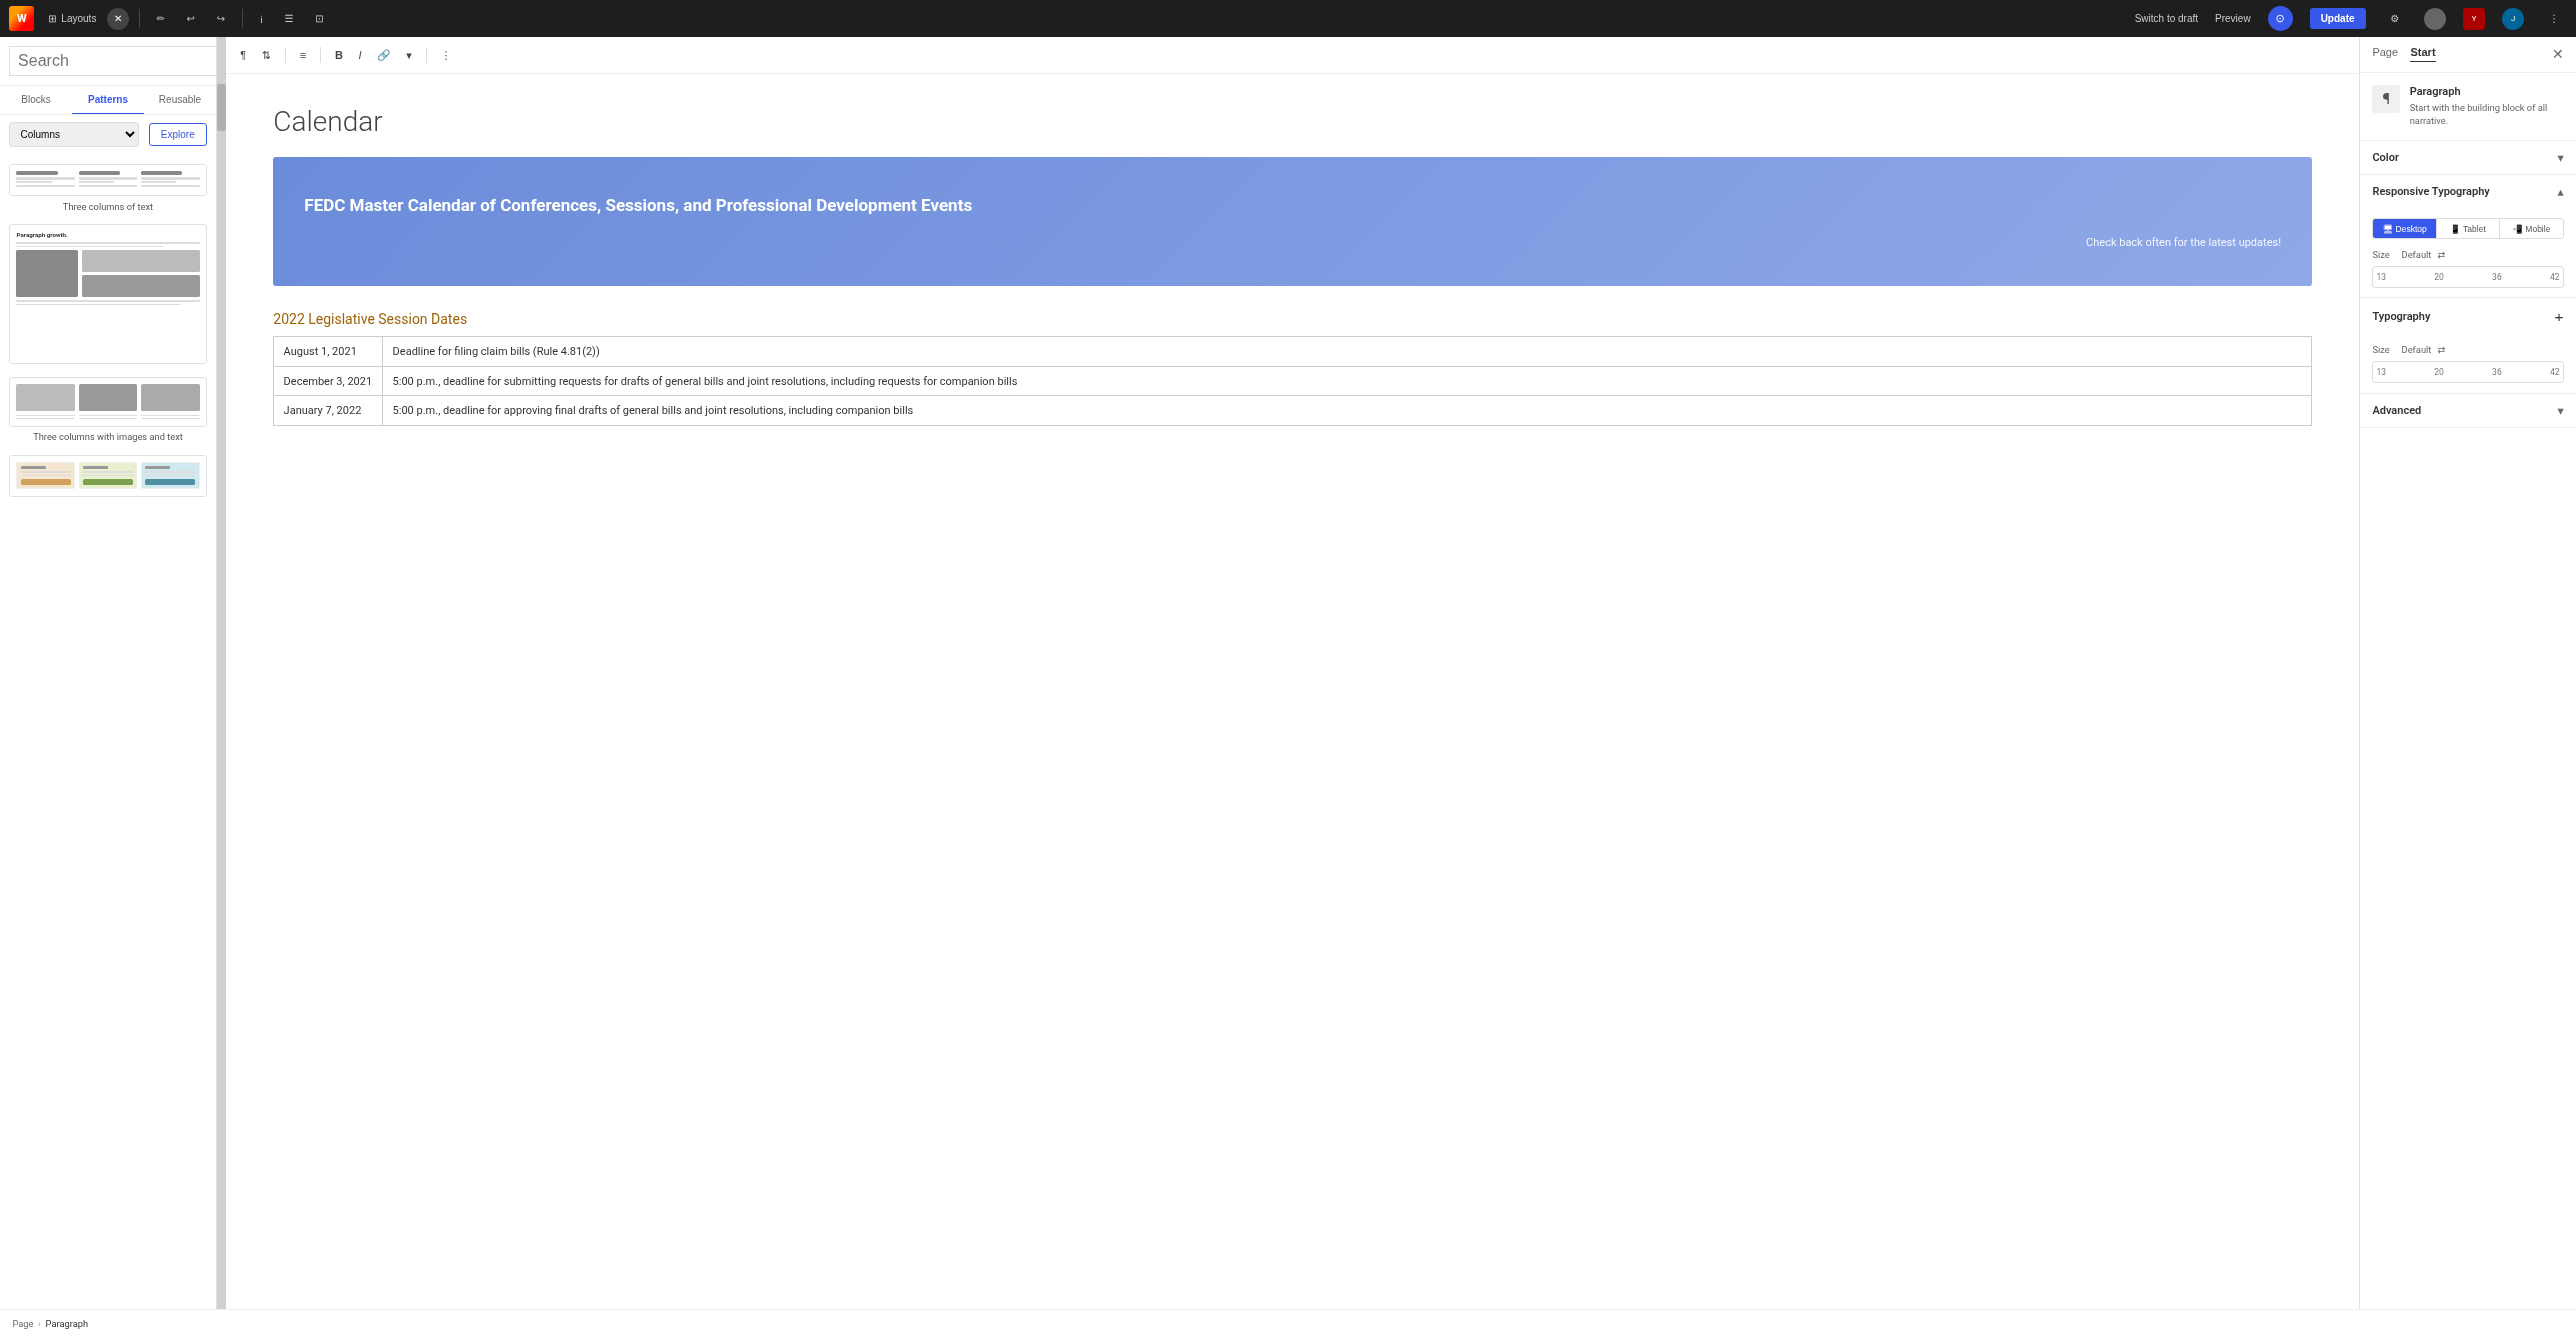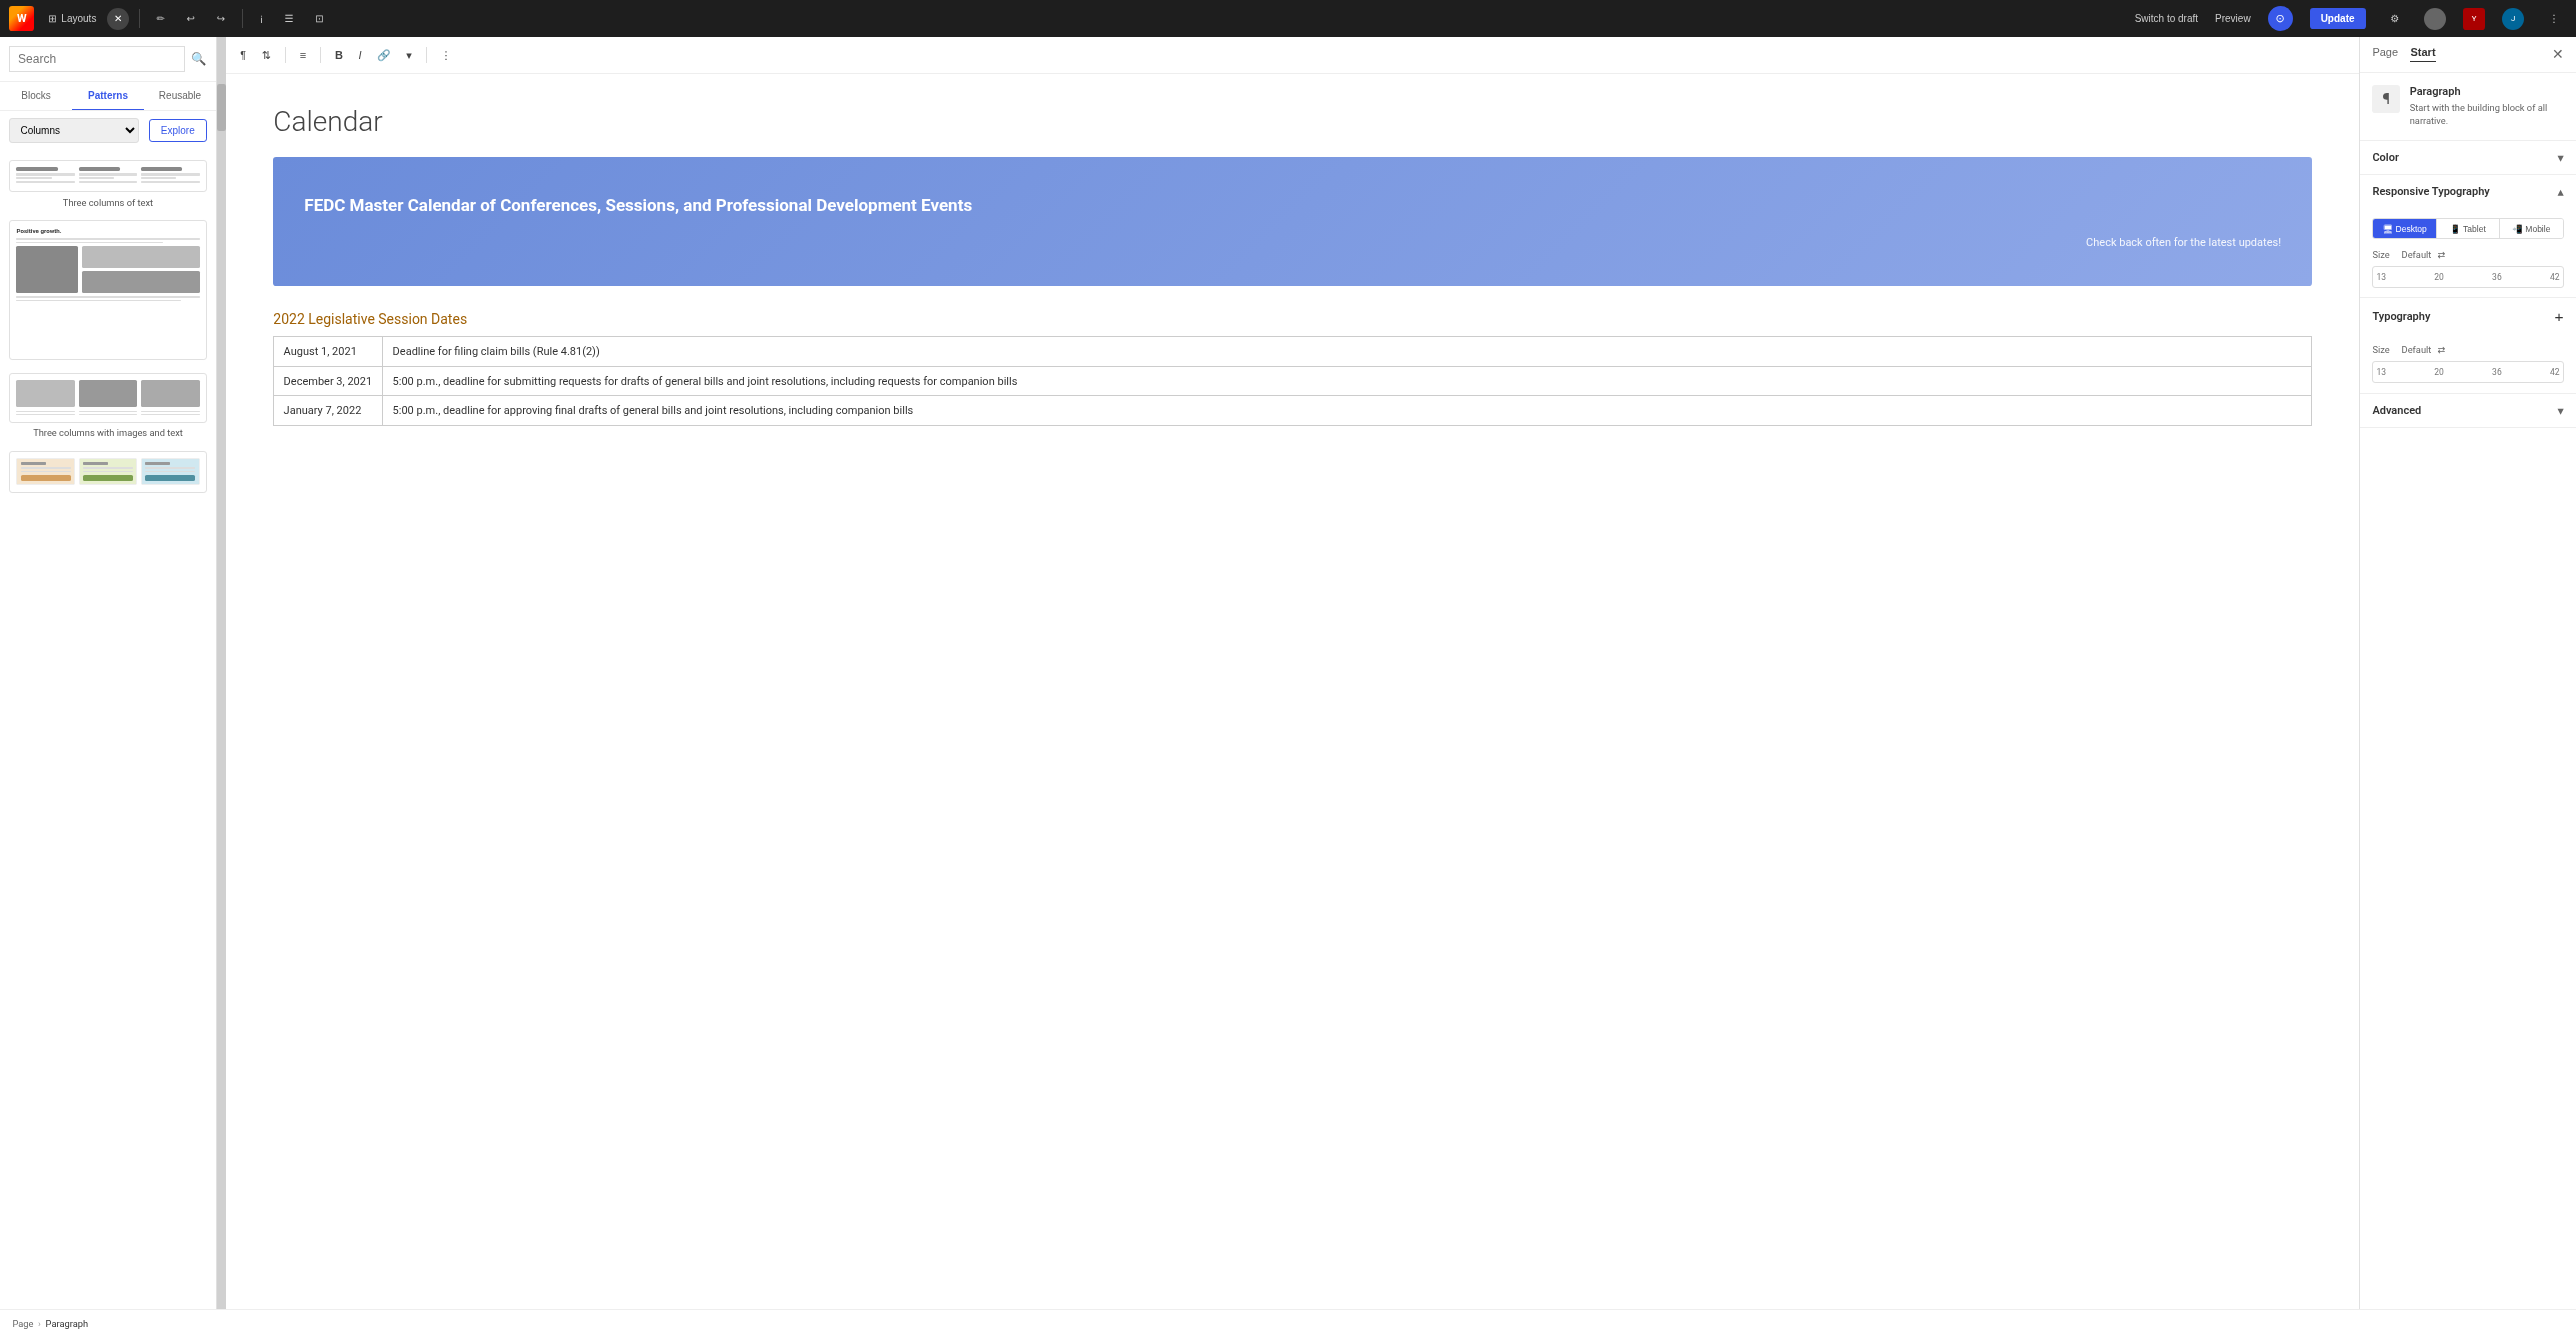--- a/index.html
+++ b/index.html
@@ -19,21 +19,21 @@
     .btn-update { background: #3858e9; border: none; color: white; cursor: pointer; font-size: 10px; padding: 4.7px 11px; border-radius: 3.1px; font-weight: 600; }
     .topbar-avatar { width: 22px; height: 22px; border-radius: 50%; background: #888; display: flex; align-items: center; justify-content: center; color: white; font-size: 8.5px; }
     .topbar-circle-btn { width: 25px; height: 25px; border-radius: 50%; border: none; background: #3858e9; color: white; cursor: pointer; display: flex; align-items: center; justify-content: center; font-size: 11px; }
 
     
     .main { display: flex; flex: 1; overflow: hidden; }
 
     
     .left-sidebar { width: 217px; background: white; border-right: 0.8px solid #e0e0e0; display: flex; flex-direction: column; overflow: hidden; flex-shrink: 0; }
     .search-bar { padding: 9.3px; border-bottom: 0.8px solid #eee; display: flex; align-items: center; gap: 6.2px; }
-    .search-input { flex: 1; border: 0.8px solid #ddd; border-radius: 0; padding: 4.7px 7.8px; font-size: 12px; color: #555; }
+    .search-input { flex: 1; border: 0.8px solid #ddd; border-radius: 0; padding: 4.7px 7.8px; font-size: 16px; color: #555; }
     .search-icon-btn { border: none; background: none; cursor: pointer; color: #666; font-size: 12.4px; }
     .tabs { display: flex; border-bottom: 0.8px solid #eee; }
     .tab { flex: 1; padding: 7.8px; text-align: center; font-size: 10px; cursor: pointer; color: #666; background: none; border: none; border-bottom: 1.6px solid transparent; }
     .tab.active { color: #3858e9; border-bottom: 1.6px solid #3858e9; font-weight: 600; }
     .filter-row { padding: 7.8px 9.3px; display: flex; align-items: center; gap: 10px; }
     .filter-select { flex: 1; border: 0.8px solid #ddd; border-radius: 3.1px; padding: 4.7px 6.2px; font-size: 10px; }
     .explore-btn { border: 0.8px solid #3858e9; background: none; color: #3858e9; border-radius: 3.1px; padding: 4.7px 11px; font-size: 10px; cursor: pointer; }
     .patterns-list { flex: 1; overflow-y: auto; padding: 9.3px; display: flex; flex-direction: column; gap: 12.4px; }
     .pattern-item { display: flex; flex-direction: column; align-items: center; gap: 4.7px; }
     .pattern-preview { width: 100%; border: 0.8px solid #e0e0e0; border-radius: 3.1px; overflow: hidden; background: white; }
@@ -206,21 +206,21 @@
               <div class="preview-col-line"></div>
             </div>
           </div>
         </div>
         <span class="pattern-label">Three columns of text</span>
       </div>
 
       <div class="pattern-item">
         <div class="pattern-preview" style="min-height: 140px;">
           <div class="preview-positive">
-            <div class="preview-pg-title">Positive growth.</div>
+            <div class="preview-pg-title">Paragraph growth.</div>
             <div class="preview-pg-lines">
               <div class="preview-pg-line"></div>
               <div class="preview-pg-line" style="width:80%"></div>
             </div>
             <div class="preview-pg-imgs">
               <div class="preview-pg-img" style="width:62px; height:47px; background:#888;"></div>
               <div style="display:flex; flex-direction:column; gap:3.1px; flex:1;">
                 <div class="preview-pg-img" style="height:22px; background:#bbb; flex:1;"></div>
                 <div class="preview-pg-img" style="height:22px; background:#999; flex:1;"></div>
               </div>

